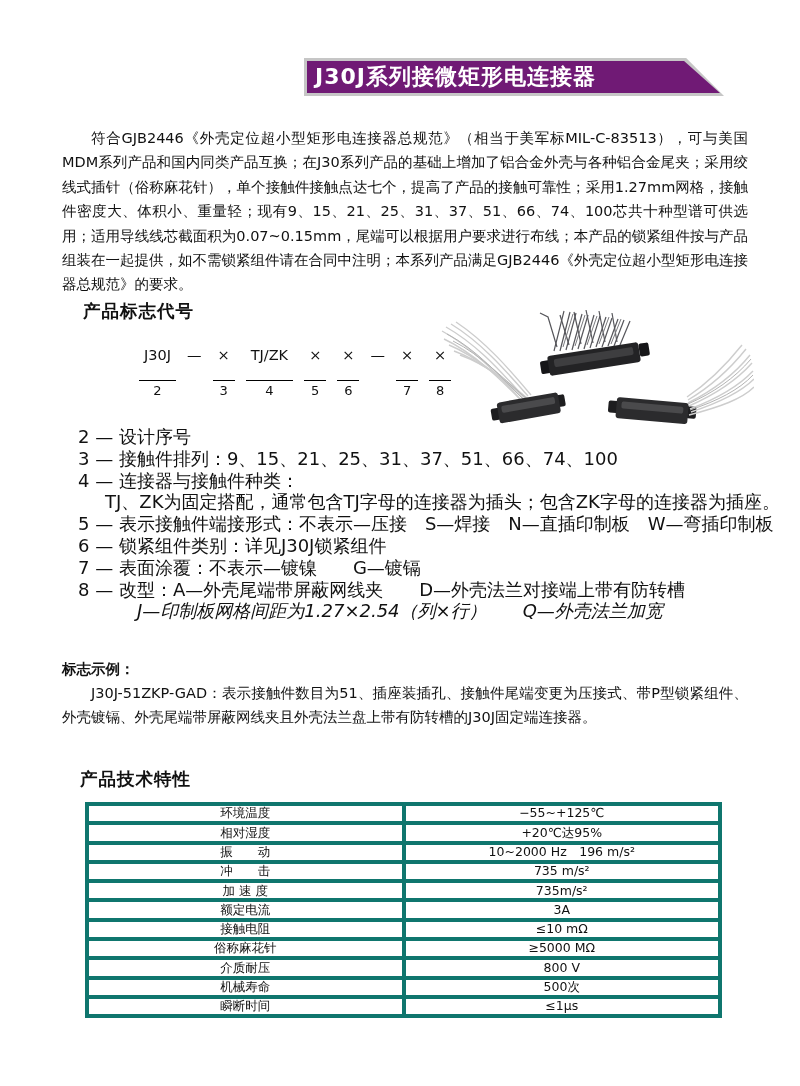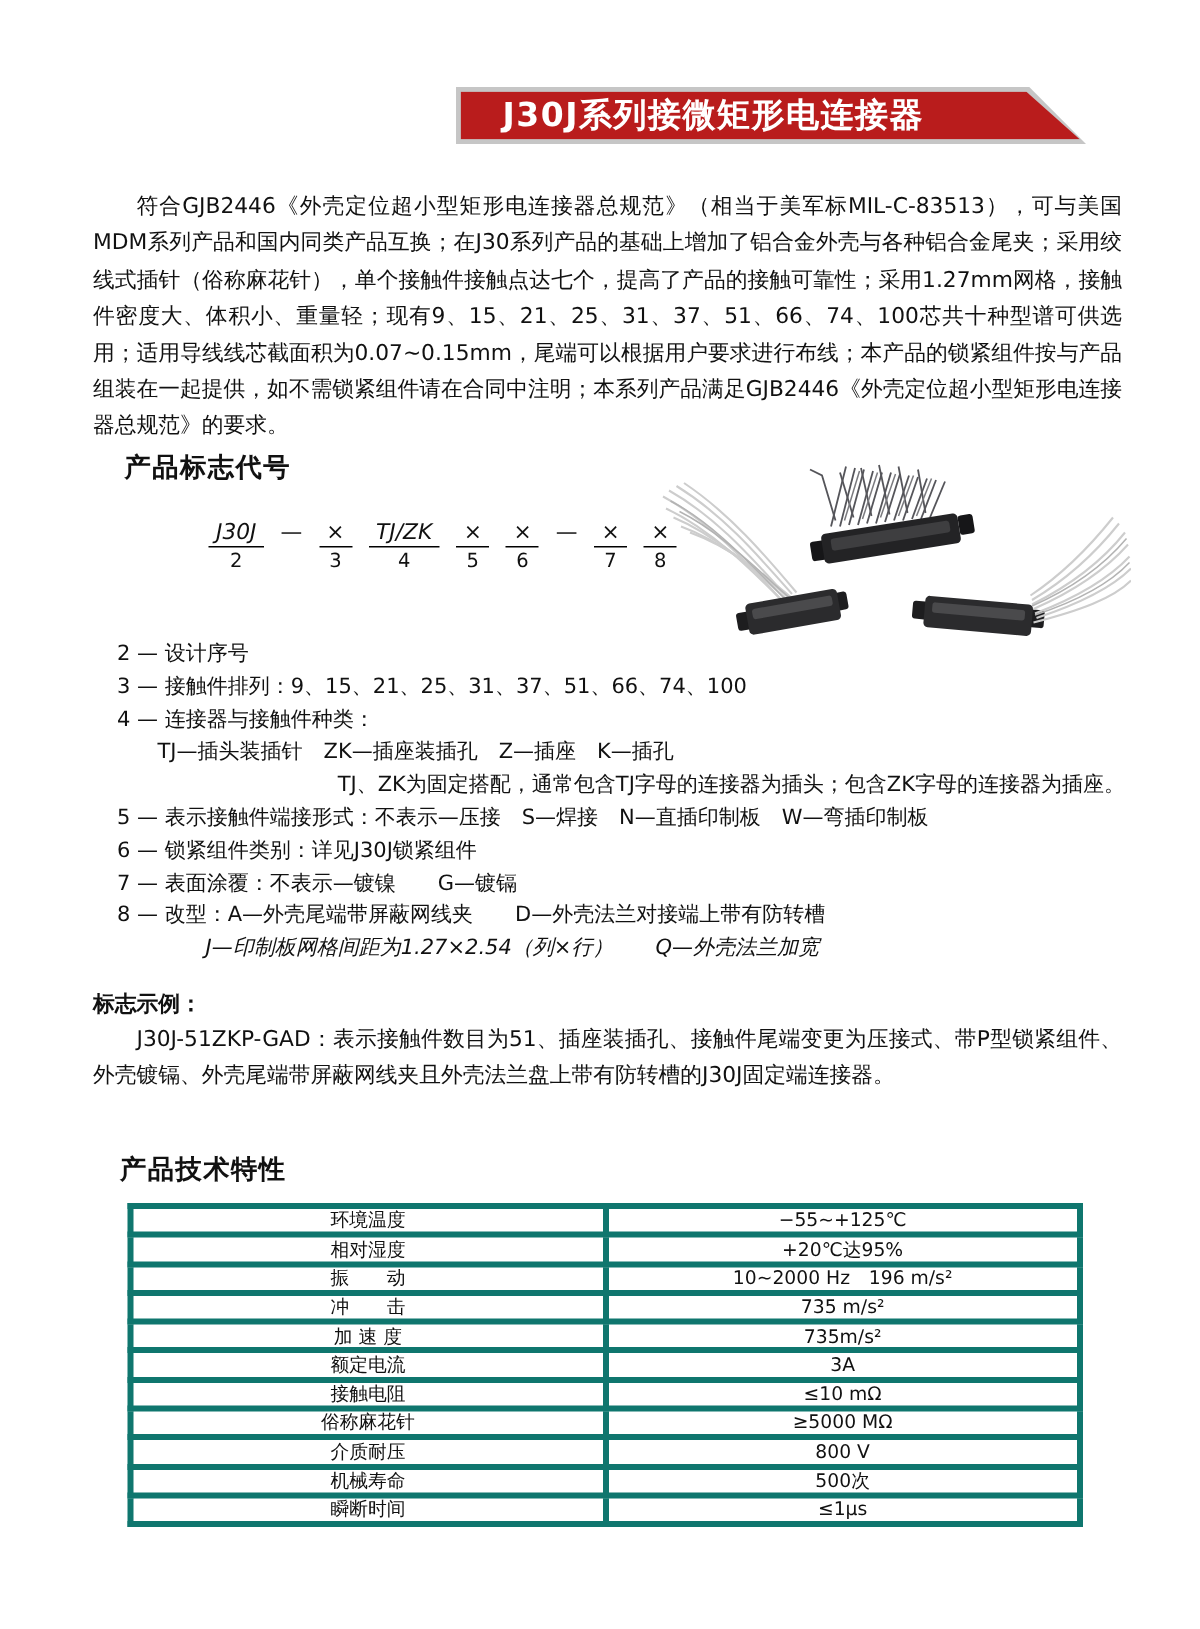--- a/index.html
+++ b/index.html
@@ -3,47 +3,47 @@
 <meta charset="utf-8">
 <style>
   html,body{margin:0;padding:0;background:#e9e9e9;}
   .page{position:relative;width:800px;height:1086px;background:#ffffff;margin:0 auto;
         font-family:"DejaVu Sans",sans-serif;color:#111;overflow:hidden;}
 
   
   .banner-wrap{position:absolute;left:304px;top:58px;width:420px;height:38px;}
   .banner-bg{position:absolute;left:0;top:0;right:0;bottom:0;background:#c6c6c6;
              clip-path:polygon(0 0,91% 0,100% 100%,0 100%);}
-  .banner-fg{position:absolute;left:3px;top:3px;right:4px;bottom:3px;background:#b91c1c;
+  .banner-fg{position:absolute;left:3px;top:3px;right:4px;bottom:3px;background:#701a75;
              clip-path:polygon(0 0,91.3% 0,100% 100%,0 100%);
-             color:#fff;display:flex;align-items:center;padding-left:28px;
+             color:#fff;display:flex;align-items:center;padding-left:8px;
              font-size:22px;font-weight:bold;letter-spacing:1px;white-space:nowrap;}
 
   
   .intro{position:absolute;left:62px;top:126px;width:686px;margin:0;
          font-size:14.5px;line-height:24.4px;text-indent:2em;text-align:justify;}
 
   
   .sec-heading{position:absolute;margin:0;font-size:17.5px;font-weight:bold;letter-spacing:1px;}
   .h-marking{left:83px;top:299px;}
   .h-specs{left:80px;top:767px;}
 
   
   .code-diagram{position:absolute;left:139px;top:348px;display:flex;align-items:flex-start;
                 gap:11px;font-size:14.5px;font-weight:500;}
   .code-frac{display:flex;flex-direction:column;align-items:center;}
-  .code-top{border-bottom:1.6px solid #000;padding:0 5px 1px;line-height:15px;font-style:italic;}
+  .code-top{border-bottom:1.6px solid #000;padding:0 5px 17px;line-height:15px;}
   .code-num{font-size:13px;margin-top:2px;}
   .code-dash{line-height:15px;}
 
   
   .photo{position:absolute;left:436px;top:297px;}
 
   
-  .mark-list{position:absolute;left:78px;top:426px;width:672px;font-size:14px;}
+  .mark-list{position:absolute;left:78px;top:426px;width:672px;font-size:18px;}
   .mark-line{height:21.8px;line-height:21.8px;white-space:nowrap;}
 
   
   .example-heading{position:absolute;left:62px;top:660px;margin:0;font-size:14.5px;font-weight:bold;}
   .example-text{position:absolute;left:62px;top:682px;width:686px;margin:0;
                 font-size:14.5px;line-height:23.5px;text-indent:2em;text-align:justify;}
 
   
   .specs-table{position:absolute;left:85px;top:802px;width:637px;border-collapse:collapse;
                table-layout:fixed;border:2px solid #000;}
@@ -187,23 +187,20 @@
       </div>
 
       <div class="mark-line">
         <span>3 — 接触件排列：9、15、21、25、31、37、51、66、74、100</span>
       </div>
 
       <div class="mark-line">
         <span>4 — 连接器与接触件种类：</span>
       </div>
 
-      <div class="mark-line" style="margin-left: 27px;">
-        <span>TJ—插头装插针　ZK—插座装插孔　Z—插座　K—插孔</span>
-      </div>
 
       <div class="mark-line" style="margin-left: 27px; text-align: right;">
         <span>TJ、ZK为固定搭配，通常包含TJ字母的连接器为插头；包含ZK字母的连接器为插座。</span>
       </div>
 
       <div class="mark-line">
         <span>5 — 表示接触件端接形式：不表示—压接　S—焊接　N—直插印制板　W—弯插印制板</span>
       </div>
 
       <div class="mark-line">

